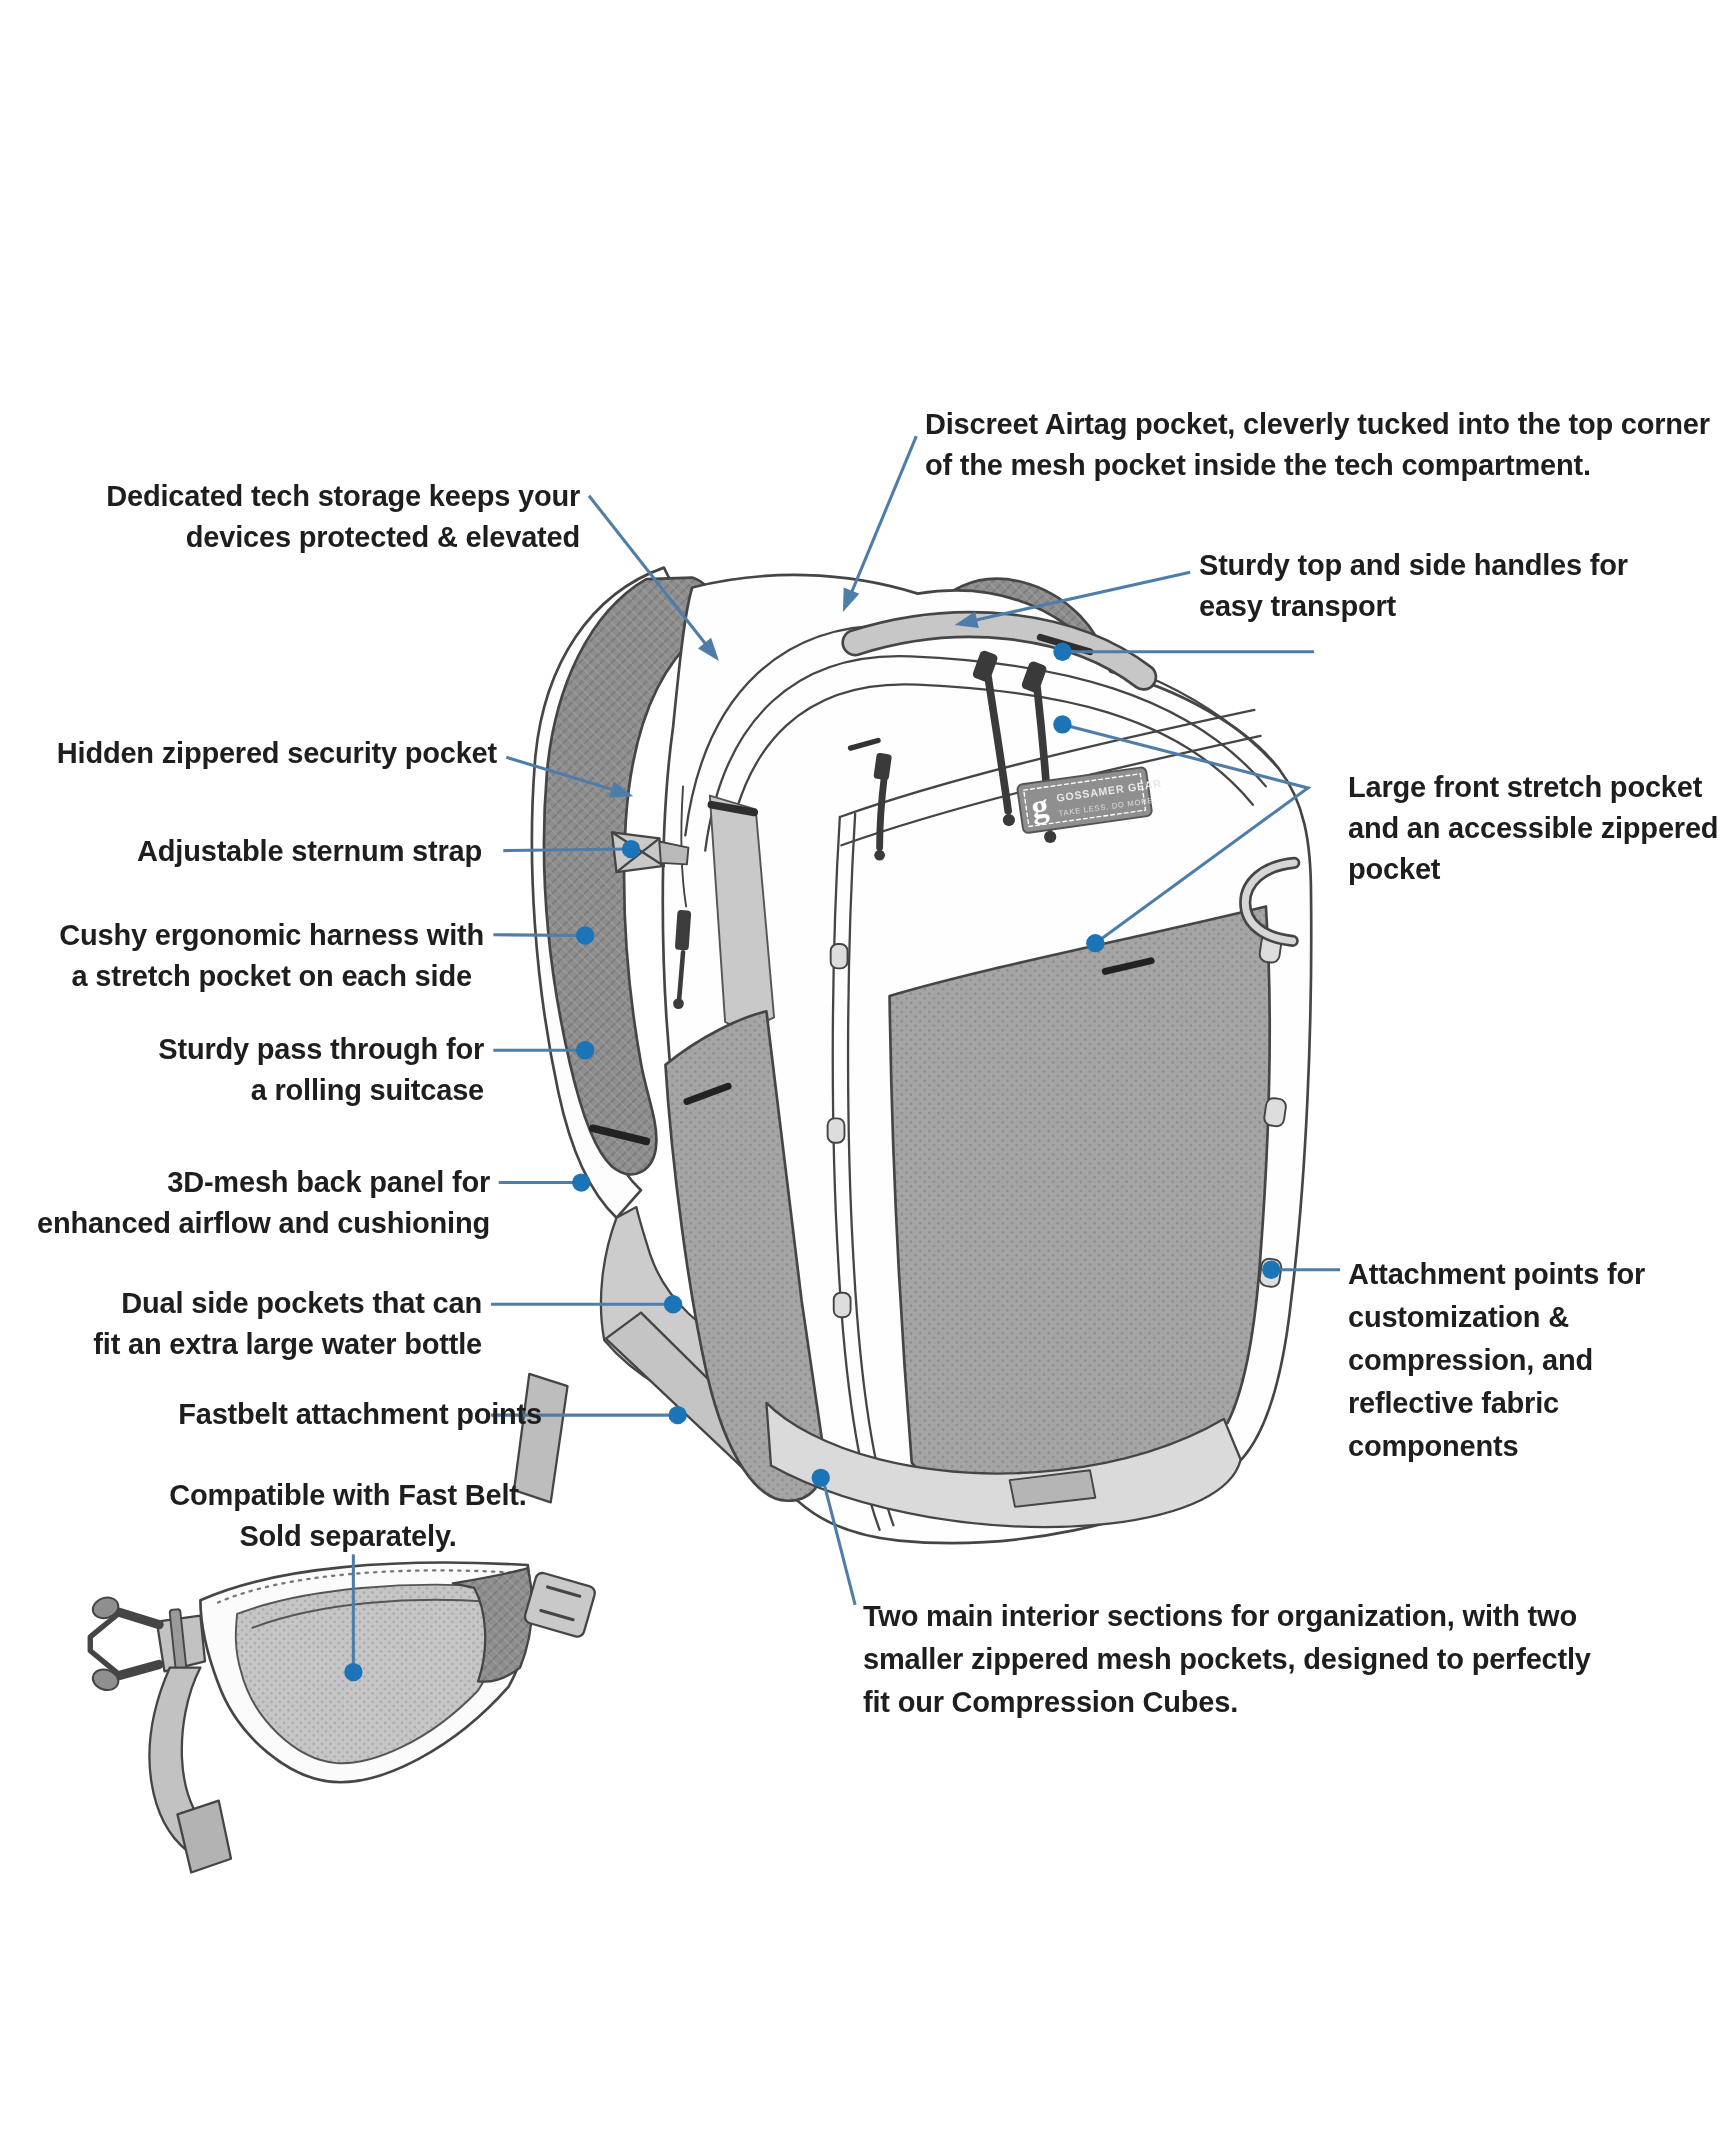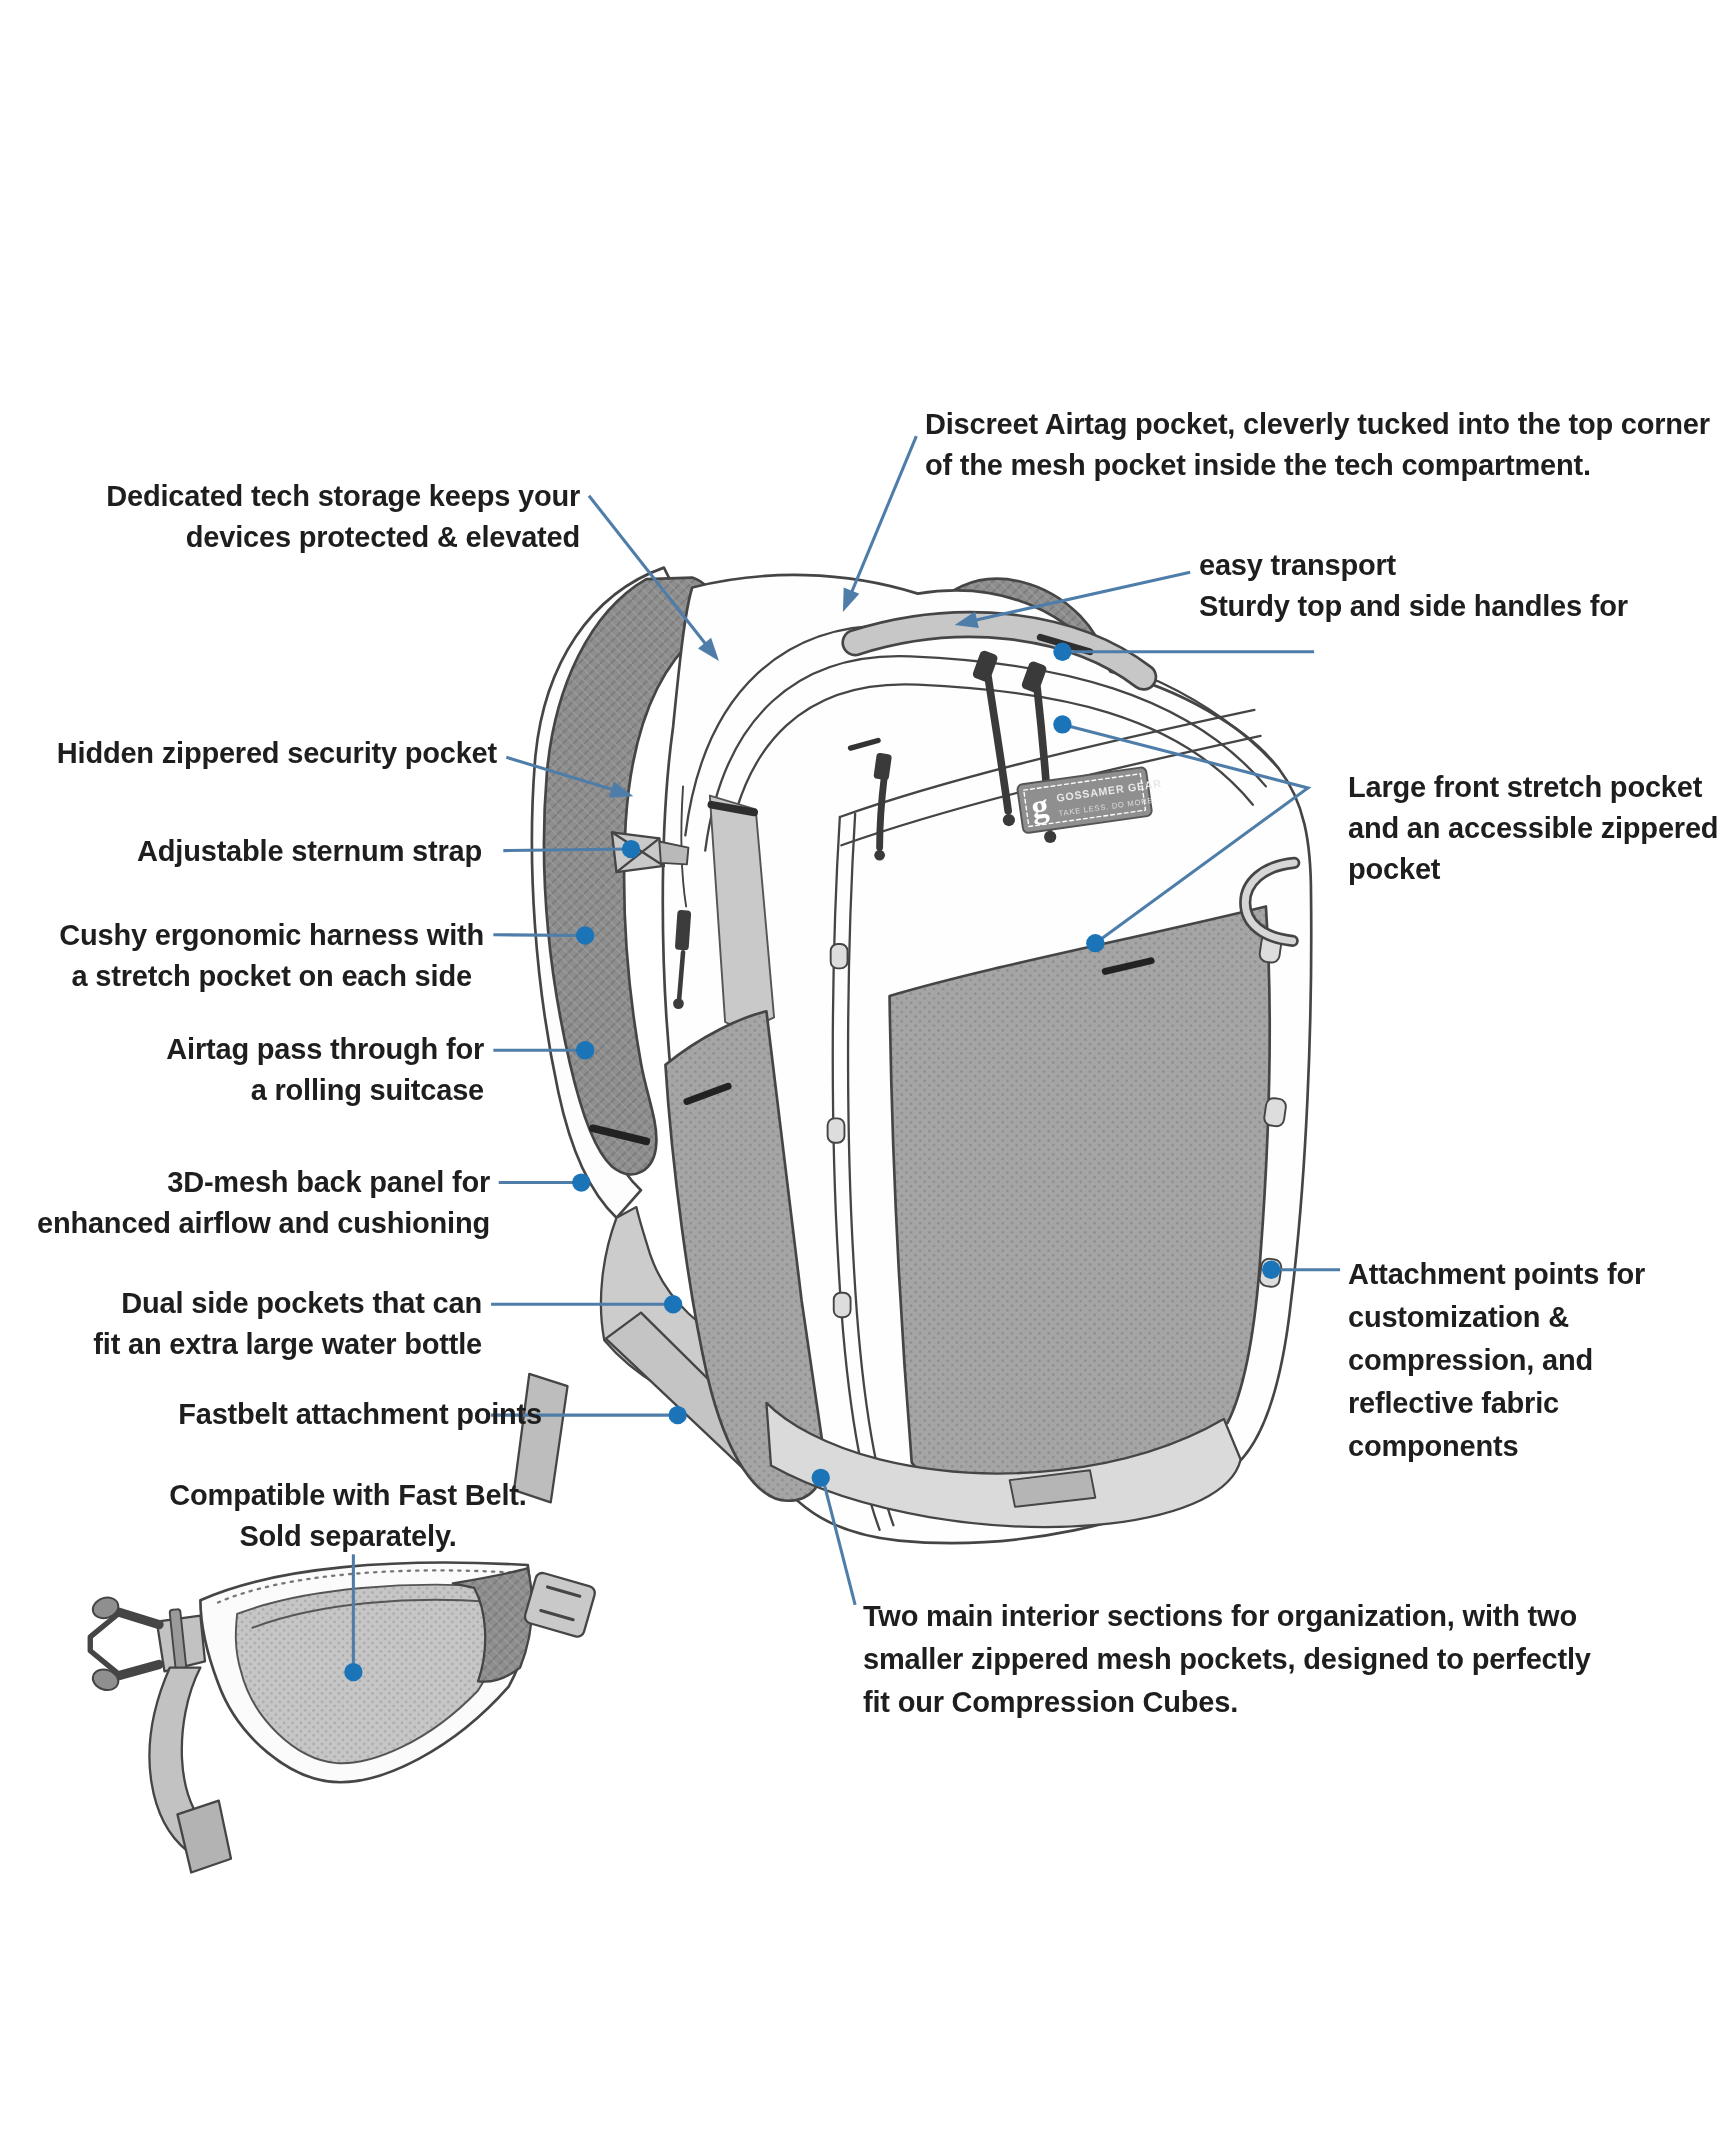--- a/index.html
+++ b/index.html
@@ -207,22 +207,22 @@
     <span>Dedicated tech storage keeps your</span>
     <span>devices protected &amp;  elevated</span>
   </div>
 
   <div class="callout l" style="left:925px;top:404px;">
     <span>Discreet Airtag pocket, cleverly tucked into the top corner</span>
     <span>of the mesh pocket inside the tech compartment.</span>
   </div>
 
   <div class="callout l" style="left:1199px;top:545px;">
+    <span>Sturdy top and side handles for</span>
     <span>easy transport</span>
-    <span>Sturdy top and side handles for</span>
   </div>
 
 
   <div class="callout l" style="left:1348px;top:767px;">
     <span>Large front stretch pocket</span>
     <span>and an accessible zippered</span>
     <span>pocket</span>
   </div>
 
   <div class="callout r" style="right:1224px;top:733px;">
@@ -232,21 +232,21 @@
   <div class="callout r" style="right:1239px;top:831px;">
     <span>Adjustable sternum strap</span>
   </div>
 
   <div class="callout r" style="right:1237px;top:915px;text-align:center;">
     <span>Cushy ergonomic harness with</span>
     <span>a stretch pocket on each side</span>
   </div>
 
   <div class="callout r" style="right:1237px;top:1029px;">
-    <span>Airtag pass through for</span>
+    <span>Sturdy pass through for</span>
     <span>a rolling suitcase</span>
   </div>
 
   <div class="callout r" style="right:1231px;top:1162px;">
     <span>3D-mesh back panel for</span>
     <span>enhanced airflow and cushioning</span>
   </div>
 
   <div class="callout r" style="right:1239px;top:1283px;">
     <span>Dual side pockets that can</span>

